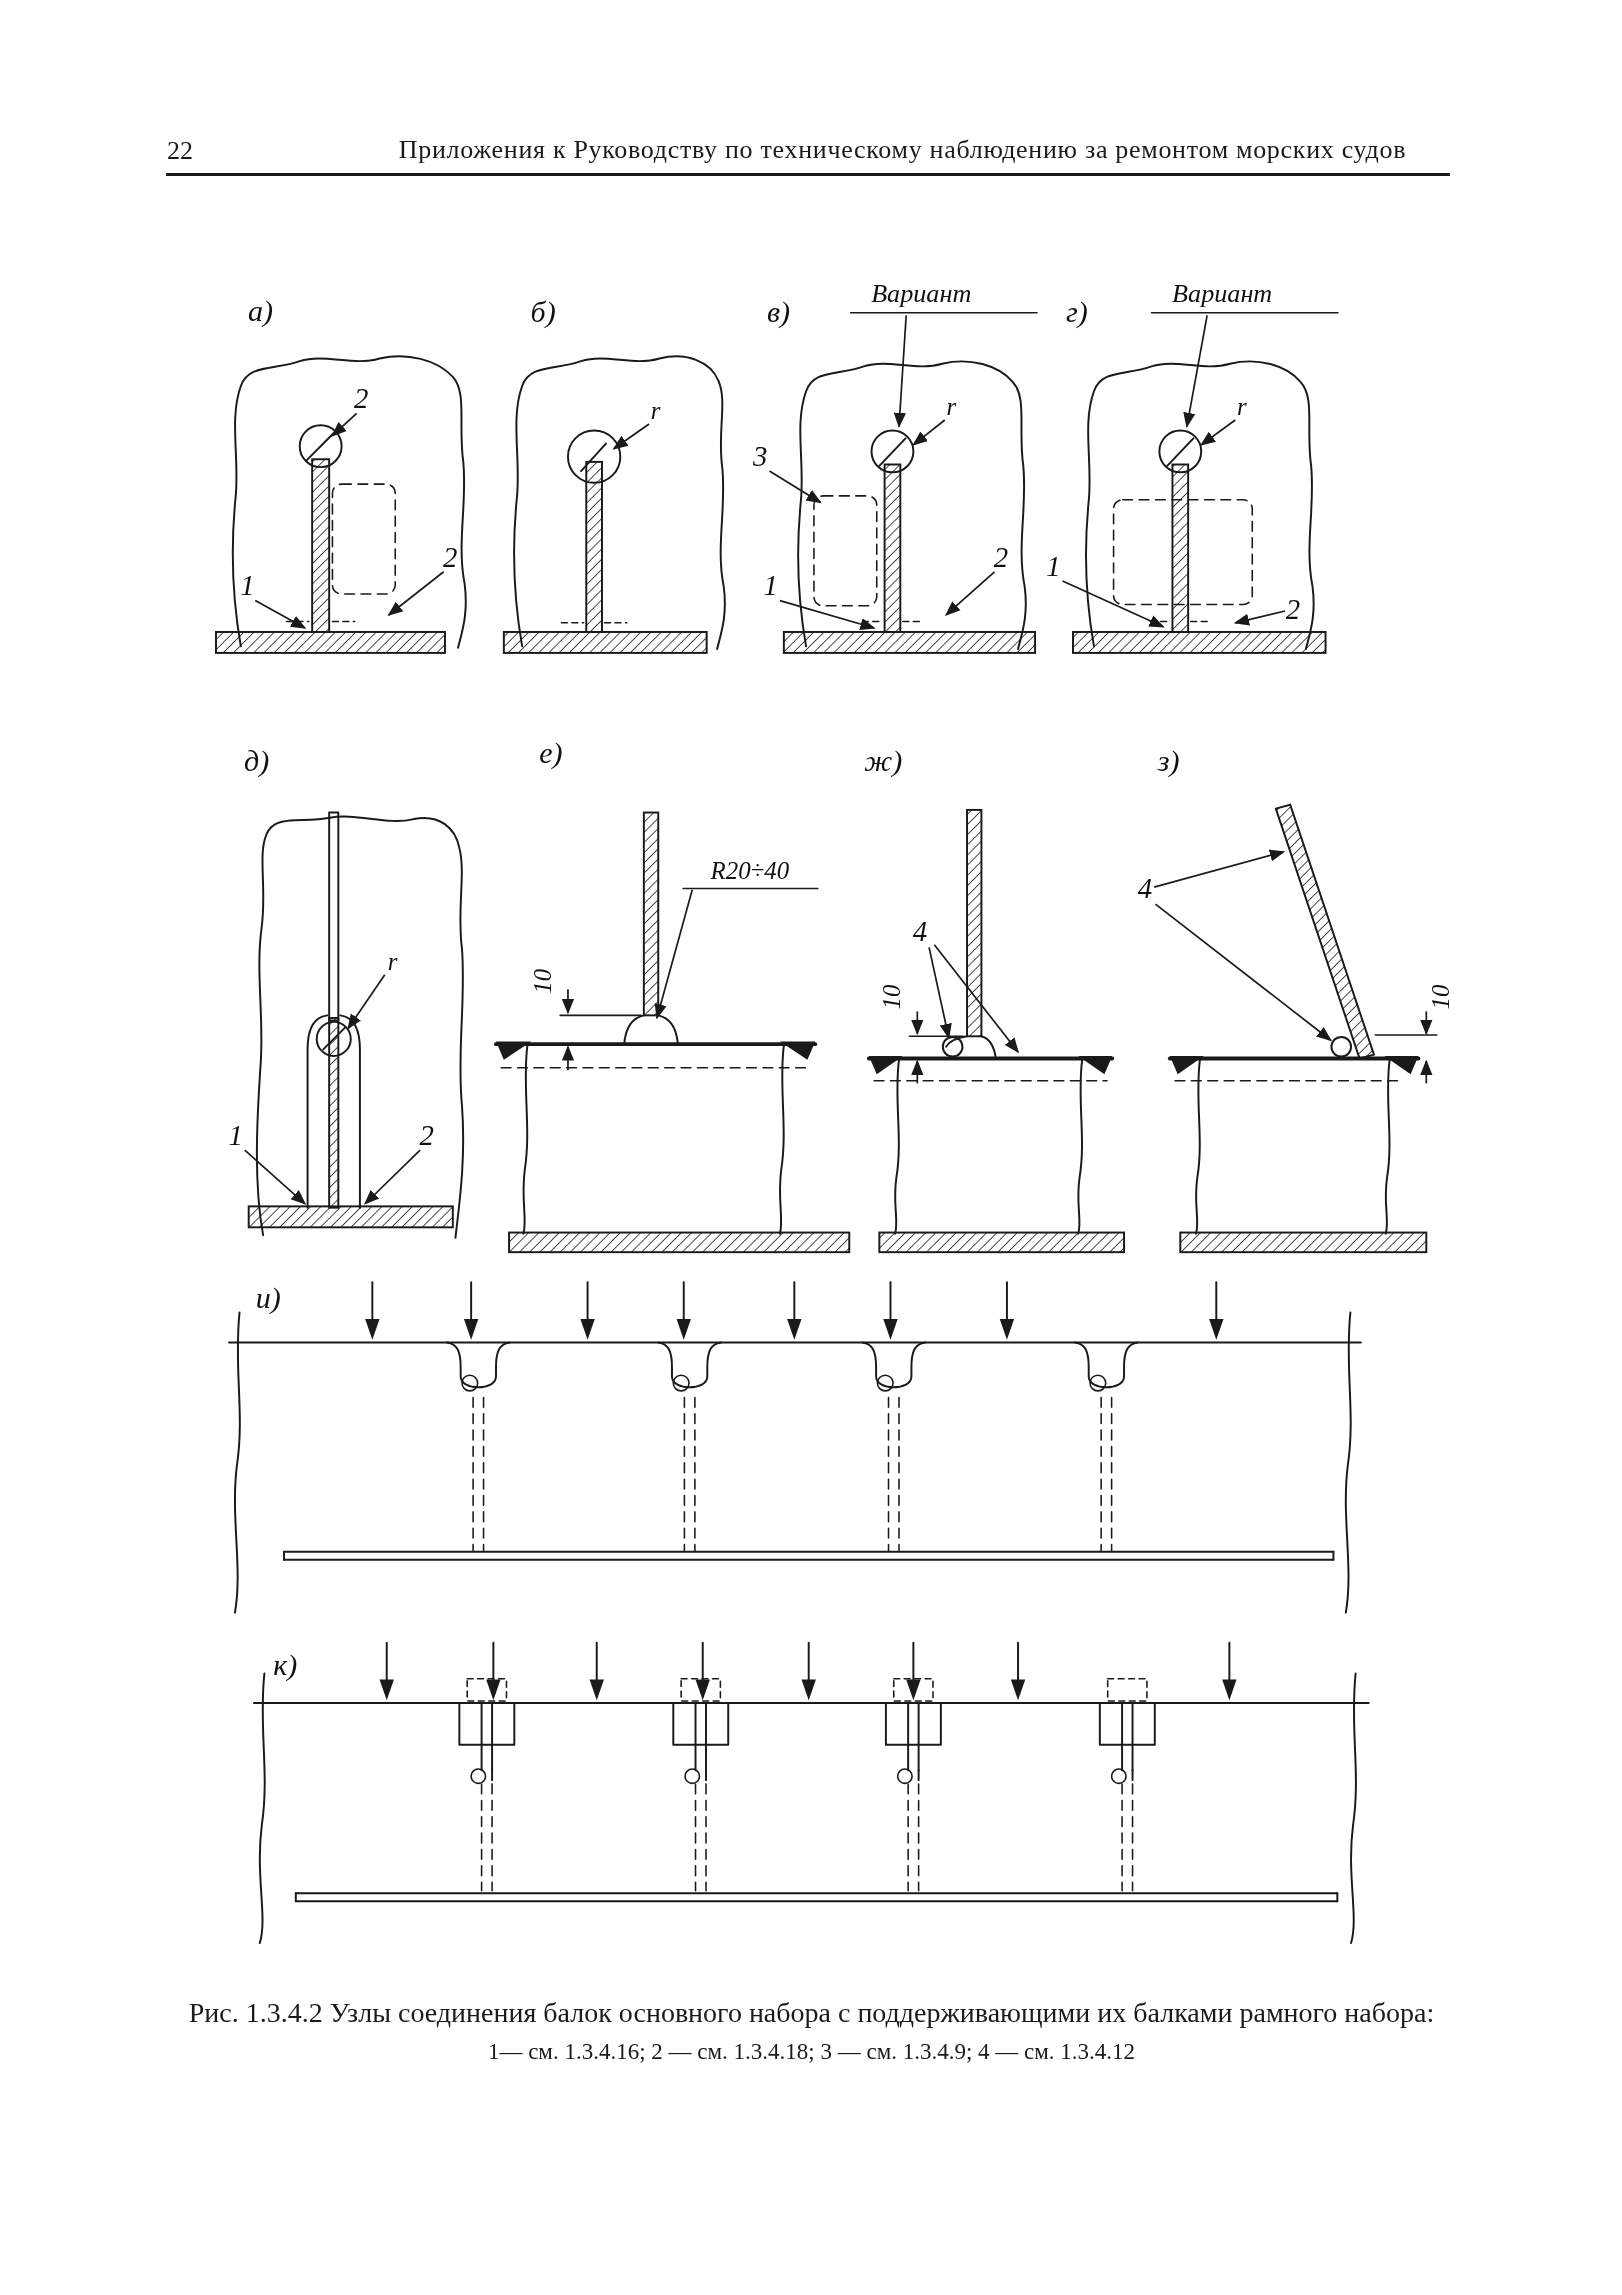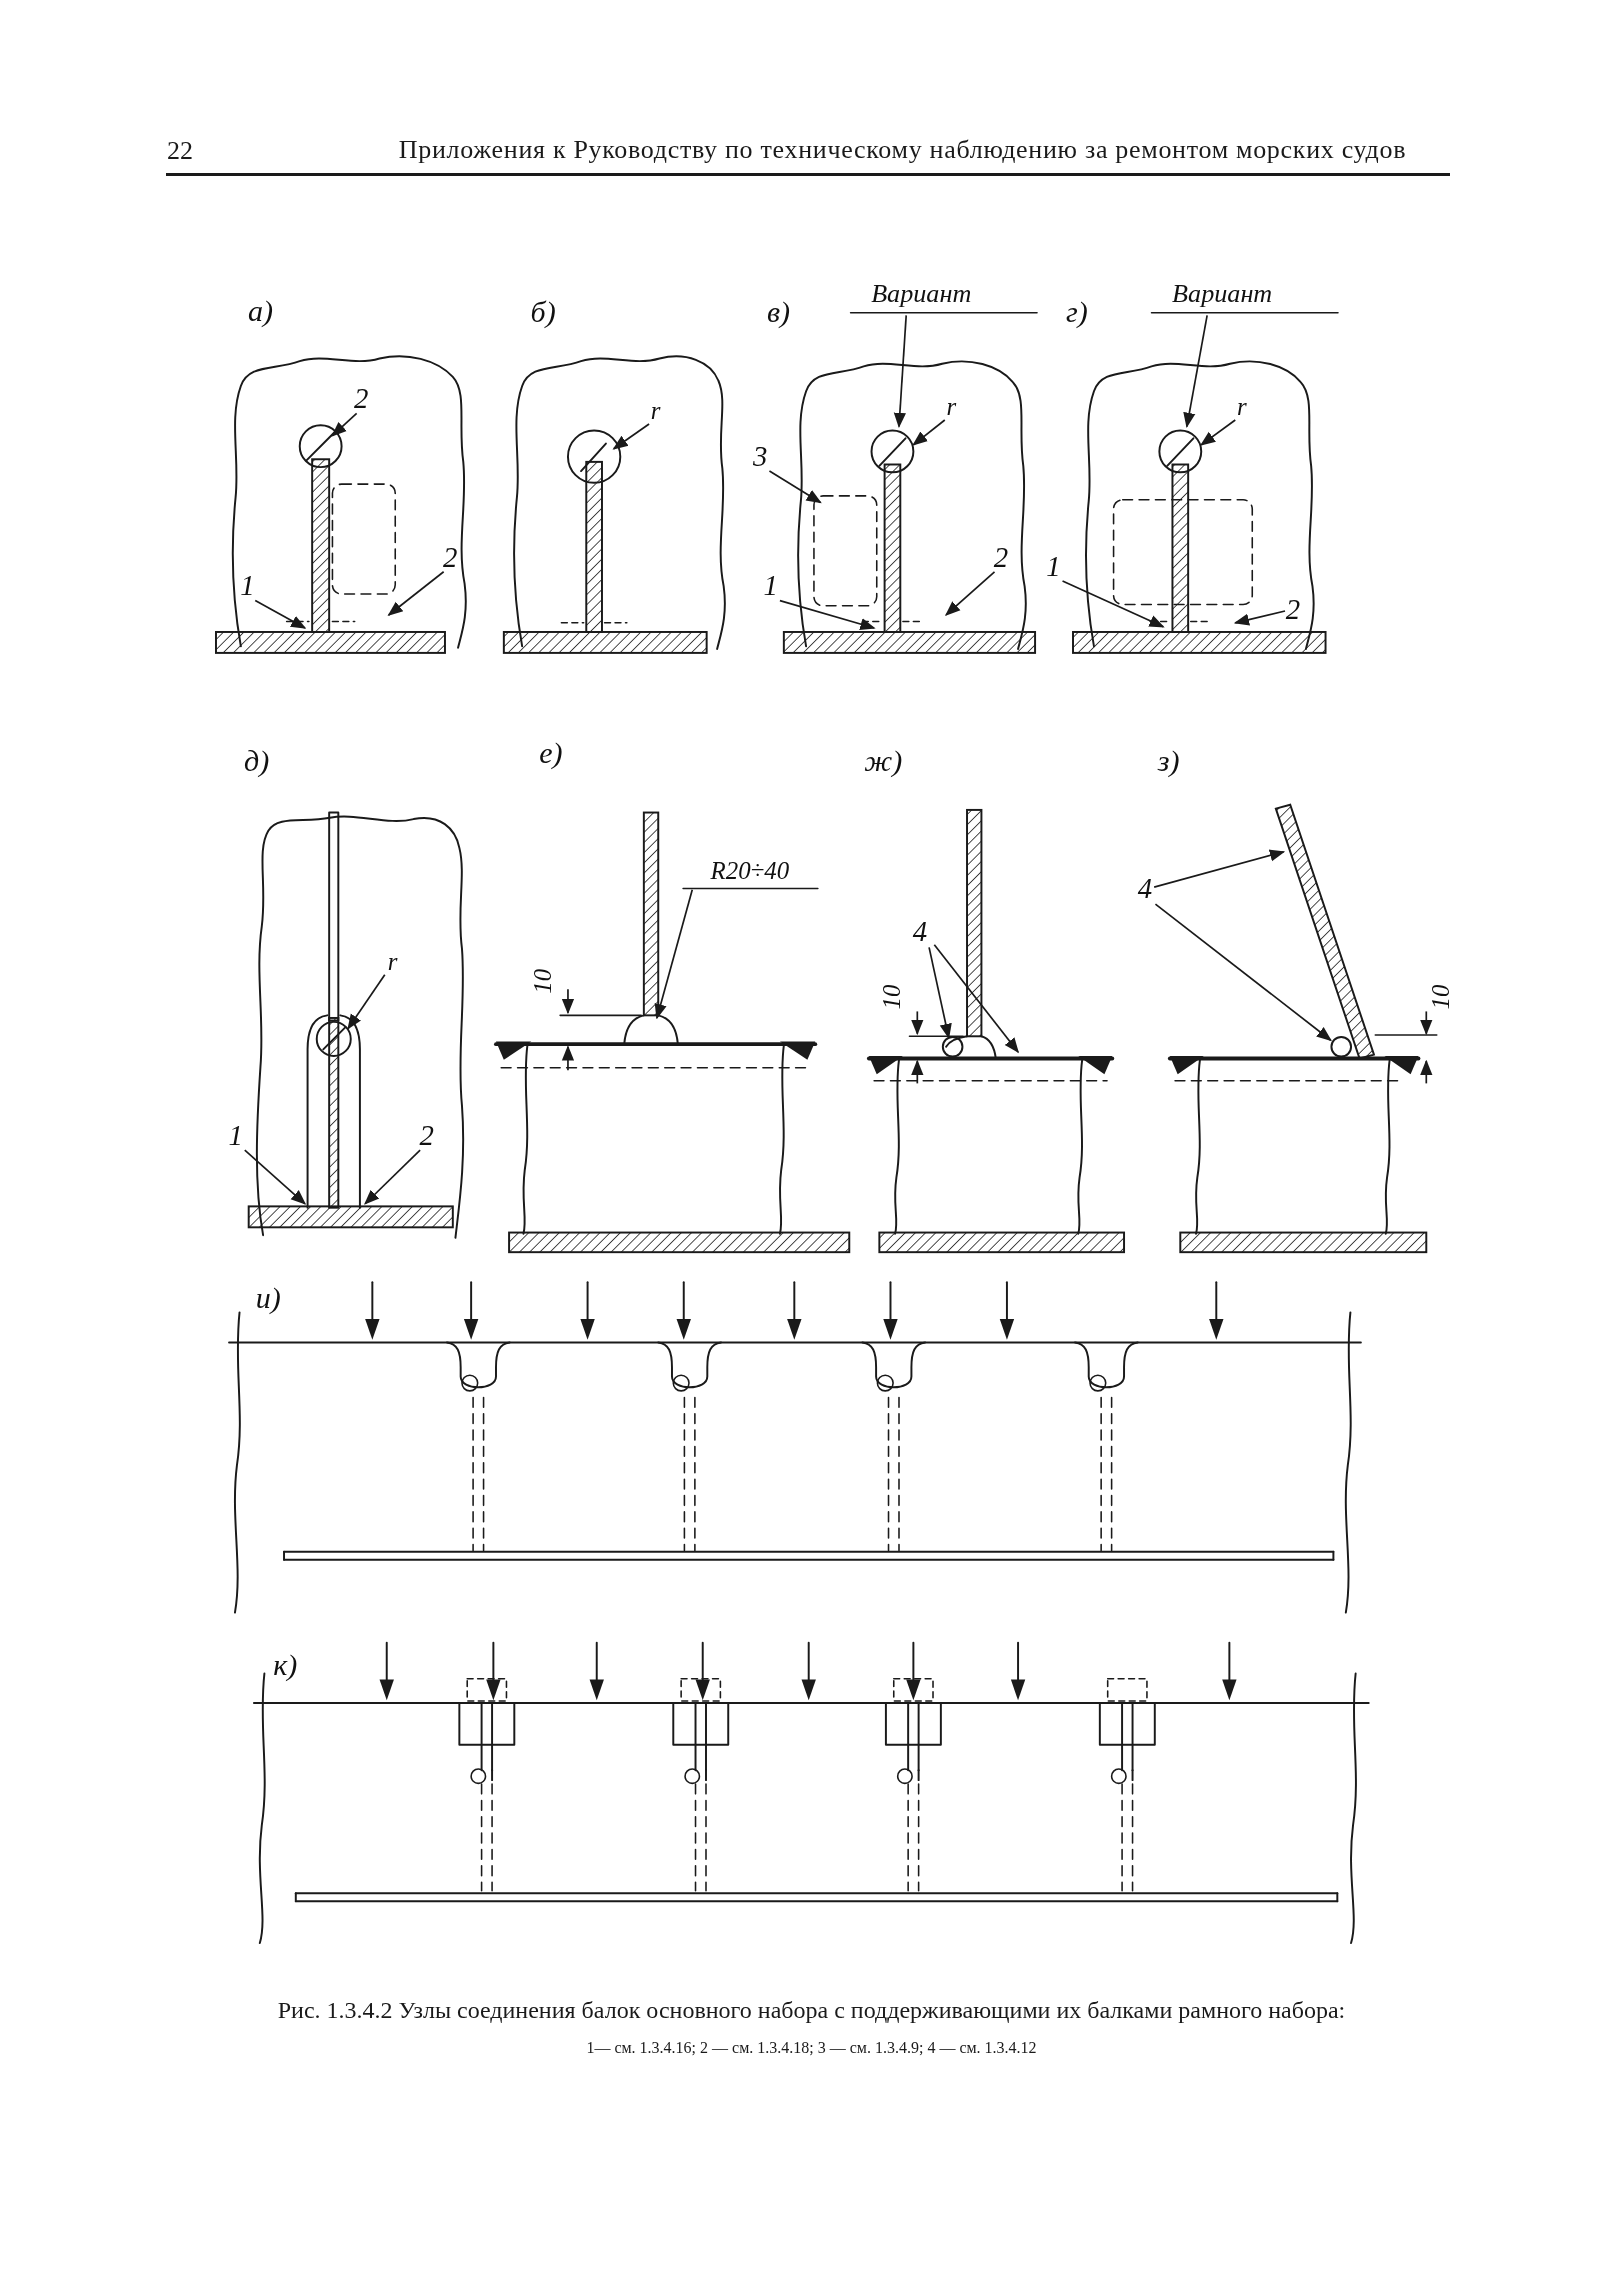--- a/index.html
+++ b/index.html
@@ -17,25 +17,25 @@
   }
   .runhead{
     position:absolute;left:353px;top:135px;width:1099px;
     text-align:center;font-size:26px;letter-spacing:0.7px;
   }
   .rule{
     position:absolute;left:166px;top:173px;width:1284px;height:2.6px;background:#1a1a1a;
   }
   .caption{
     position:absolute;left:98px;top:1997px;width:1427px;
-    text-align:center;font-size:24px;
+    text-align:center;font-size:28px;
   }
   .legend{
     position:absolute;left:98px;top:2039px;width:1427px;
-    text-align:center;font-size:16px;
+    text-align:center;font-size:23px;
   }
   svg.fig{position:absolute;left:0;top:0;}
   .ln{stroke:#1a1a1a;stroke-width:3;fill:none;stroke-linecap:round;stroke-linejoin:round;}
   .thk{stroke-width:6;}
   .thn{stroke-width:2.4;}
   .dash{stroke-dasharray:15 10;}
   .dash2{stroke-dasharray:9 7;}
   .hf{fill:url(#hatch);stroke:#1a1a1a;stroke-width:3;}
   .solid{fill:#1a1a1a;stroke:none;}
   .ldr{stroke:#1a1a1a;stroke-width:2.6;fill:none;marker-end:url(#arr);}

